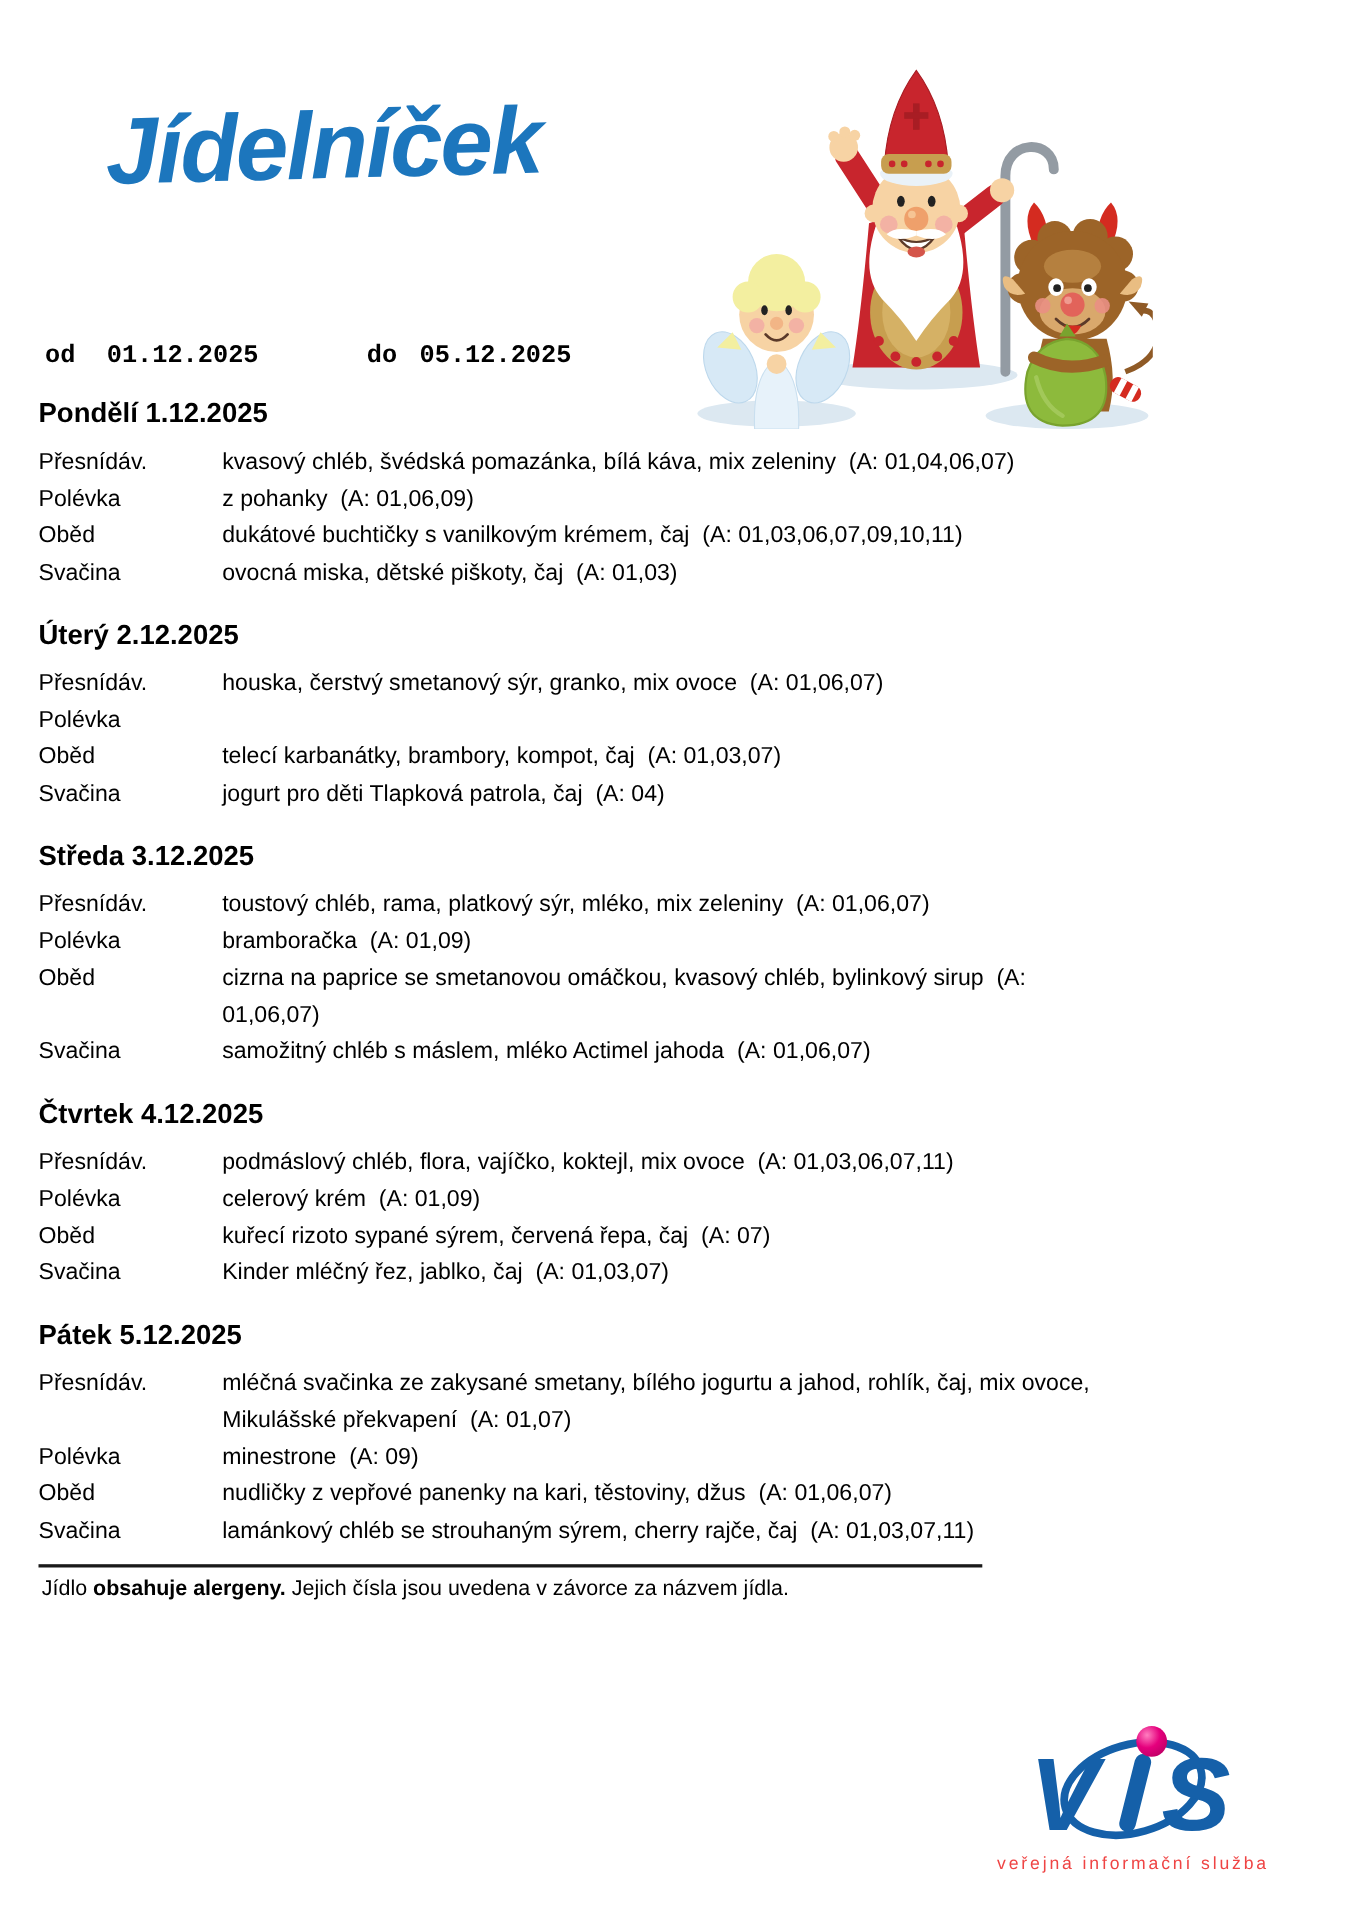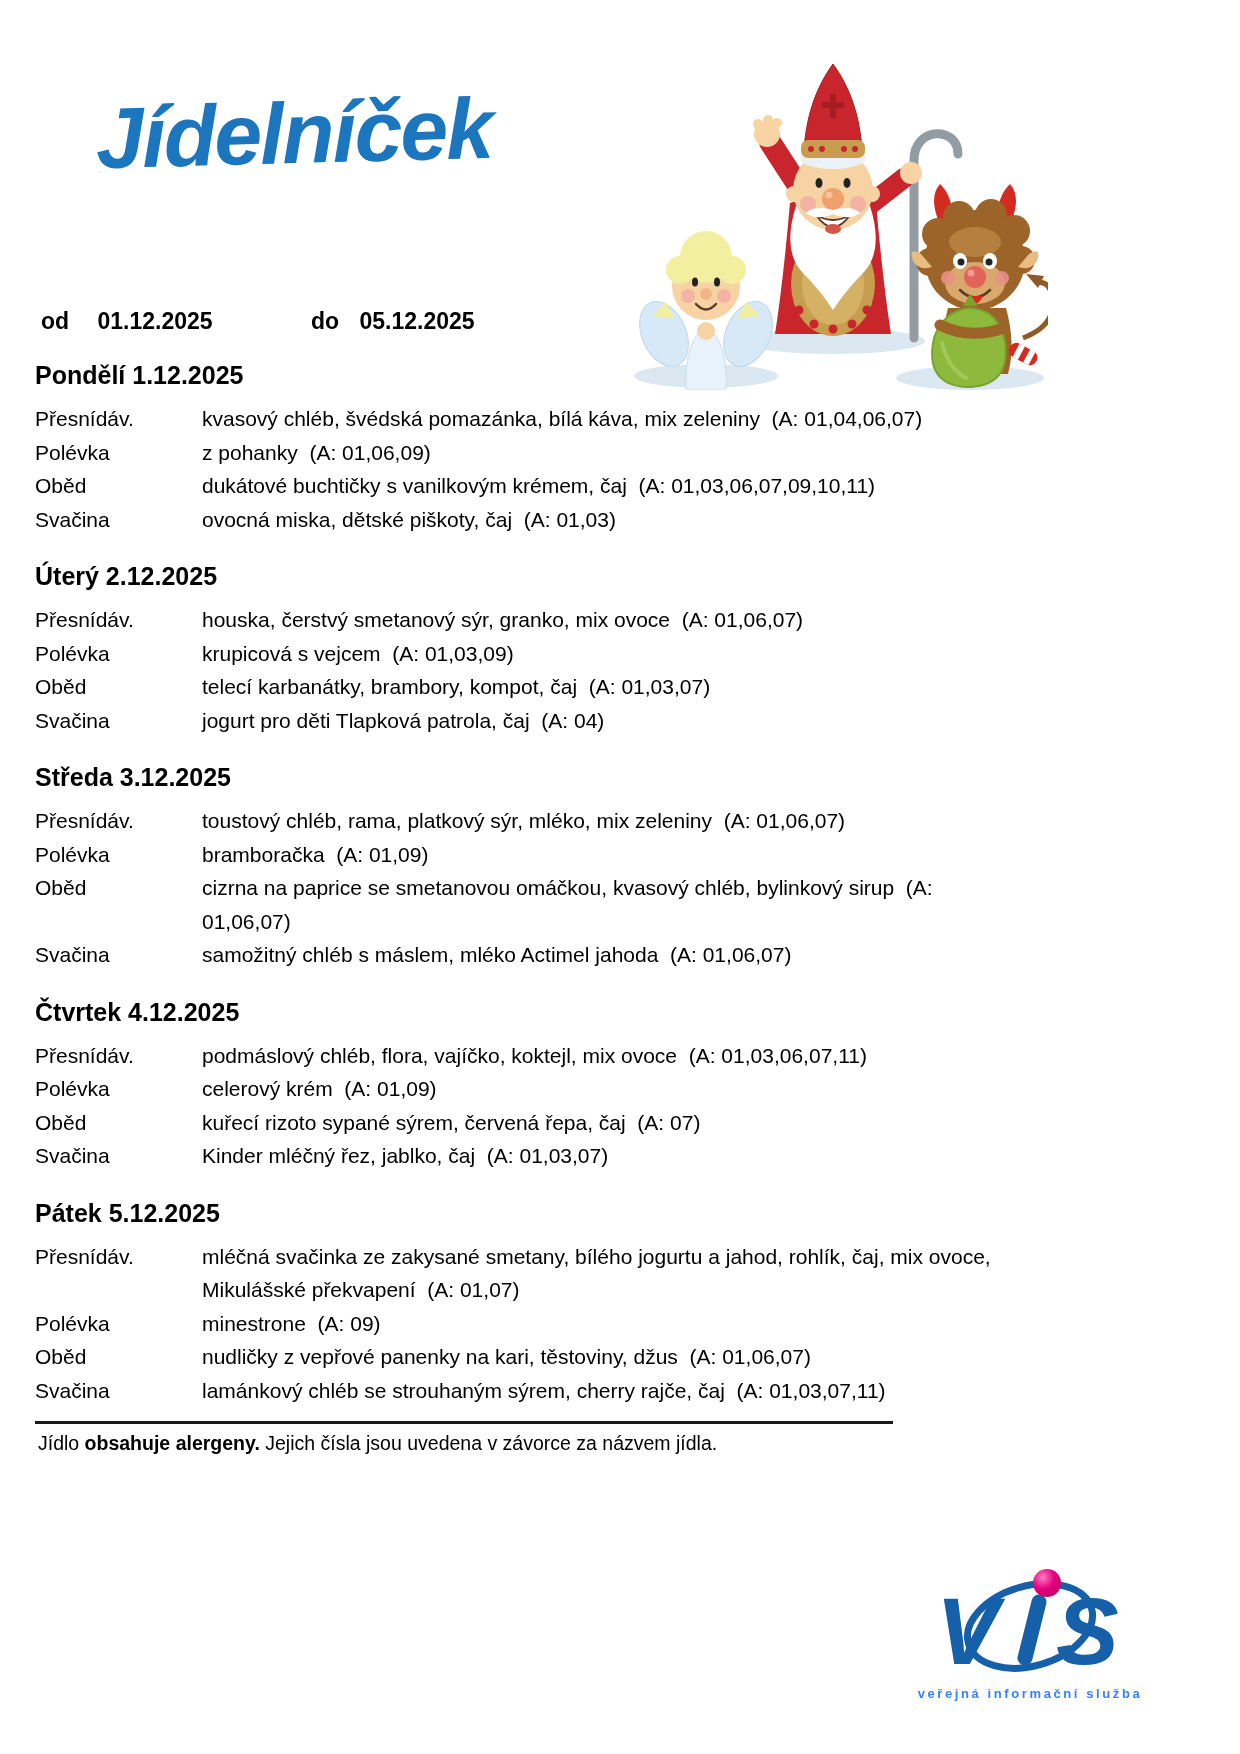--- a/index.html
+++ b/index.html
@@ -16,21 +16,21 @@
     position:absolute;left:96px;top:84px;
     font-size:86px;font-weight:800;font-style:italic;
     letter-spacing:-2px;
     color:#1C76BD;
     transform:rotate(-1.5deg);
     margin:0;
   }
   .illustration{position:absolute;left:618px;top:38px;width:430px;height:352px;}
   .content{position:absolute;top:0;left:35px;right:28px;}
   .date-line{margin-top:308px;font-size:23px;font-weight:bold;}
-  .date-line span{display:inline-block;}
+  .date-line span{display:inline-block;font-family:Liberation Mono, monospace;}
   .dl-od{margin-left:6px;}
   .dl-from{margin-left:22px;}
   .dl-do{margin-left:92px;}
   .dl-to{margin-left:14px;}
   .day{margin:0;}
   .day-title{
     font-size:25px;font-weight:bold;margin:26px 0 12px 0;
   }
   .menu-row{display:flex;align-items:flex-start;}
   .meal-label{
@@ -46,22 +46,22 @@
   .footer-note{
     margin:8px 0 0 3px;font-size:19.5px;
   }
   .footer-note .b{font-weight:bold;}
   .vis-logo{
     position:absolute;left:905px;top:1566px;width:250px;text-align:center;
   }
   .vis-logo svg{display:block;margin:0 auto;}
   .vis-tagline{
     margin-top:2px;
-    font-size:13px;font-weight:bold;letter-spacing:2.6px;
-    color:#3b82f6;white-space:nowrap;
+    font-size:16px;font-weight:normal;letter-spacing:2.6px;
+    color:#ef4444;white-space:nowrap;
   }
 </style>
 </head>
 <body>
 
 <div class="page">
 
   <h1 class="page-title">Jídelníček</h1>
 
   <svg class="illustration" viewBox="0 0 430 352" xmlns="http://www.w3.org/2000/svg" aria-hidden="true">
@@ -208,21 +208,20 @@
   <section class="day">
     <h2 class="day-title">Úterý 2.12.2025</h2>
     <div class="rows">
   <div class="menu-row">
     <span class="meal-label">Přesnídáv.</span>
     <span class="meal-text">houska, čerstvý smetanový sýr, granko, mix ovoce  (A: 01,06,07)</span>
   </div>
 
   <div class="menu-row">
     <span class="meal-label">Polévka</span>
-    <span class="meal-text">krupicová s vejcem  (A: 01,03,09)</span>
   </div>
 
   <div class="menu-row">
     <span class="meal-label">Oběd</span>
     <span class="meal-text">telecí karbanátky, brambory, kompot, čaj  (A: 01,03,07)</span>
   </div>
 
   <div class="menu-row">
     <span class="meal-label">Svačina</span>
     <span class="meal-text">jogurt pro děti Tlapková patrola, čaj  (A: 04)</span>

